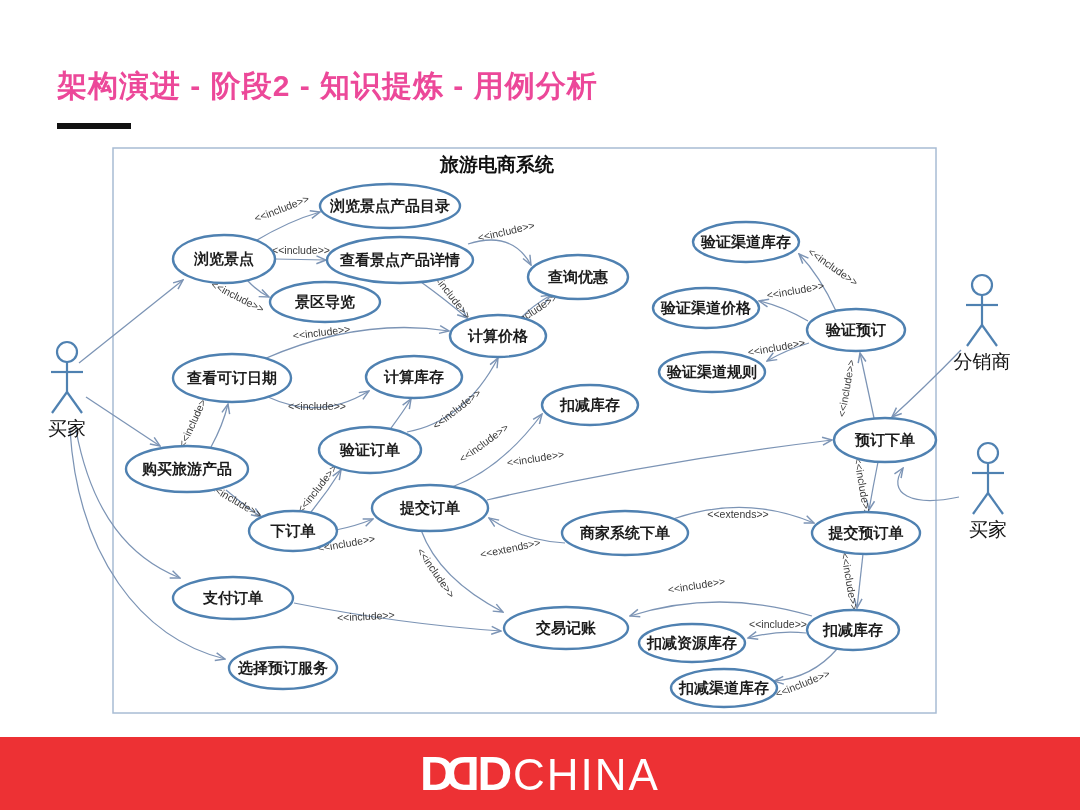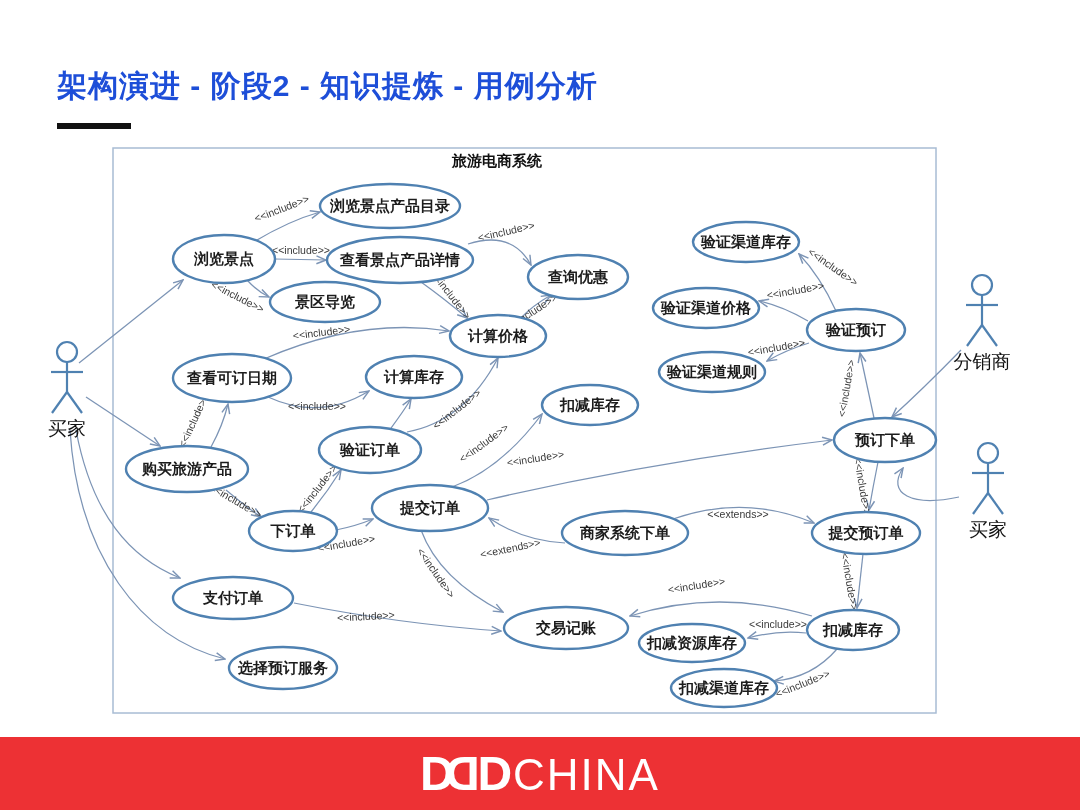--- a/index.html
+++ b/index.html
@@ -3,38 +3,38 @@
 <meta charset="utf-8">
 <style>
   html,body{margin:0;padding:0;background:#fff;}
   .canvas{position:relative;width:1080px;height:810px;background:#fff;overflow:hidden;
           font-family:"Liberation Sans","DejaVu Sans",sans-serif;}
   .page-title{position:absolute;left:57px;top:66px;font-size:30px;font-weight:bold;
               letter-spacing:1px;white-space:nowrap;}
   .title-underline{position:absolute;left:57px;top:123px;width:74px;height:6px;background:#111;}
   svg#diagram-svg{position:absolute;left:0;top:0;}
   .system-title{position:absolute;left:417px;top:152px;width:160px;text-align:center;
-                font-size:15px;font-weight:bold;color:#111;}
+                font-size:19px;font-weight:bold;color:#111;}
   .uc{fill:#ffffff;}
   .uc-label{font-family:"Liberation Sans","DejaVu Sans",sans-serif;font-size:15px;font-weight:600;fill:#1c1c1c;}
   .edge-label{font-family:"Liberation Sans","DejaVu Sans",sans-serif;font-size:10.5px;fill:#3a3a3a;}
   .actor circle,.actor line{fill:none;stroke-width:2.2px;}
   .actor-label{font-family:"Liberation Sans","DejaVu Sans",sans-serif;font-size:19px;font-weight:500;fill:#111;}
   .footer{position:absolute;left:0;top:737px;width:1080px;height:73px;
           display:flex;align-items:center;justify-content:center;}
   .logo{display:flex;align-items:baseline;color:#fff;line-height:1;}
   .logo .d{font-size:48px;font-weight:800;letter-spacing:-4px;}
   .logo .d-mid{display:inline-block;transform:scaleX(-1);margin:0 -2px;}
   .logo .china{font-size:44px;font-weight:200;letter-spacing:2px;margin-left:5px;}
 </style>
 </head>
 <body>
 
 <div class="canvas">
-  <div class="page-title" style="color: #1d4ed8;">架构演进 - 阶段2 - 知识提炼 - 用例分析</div>
+  <div class="page-title" style="color: #ec4899;">架构演进 - 阶段2 - 知识提炼 - 用例分析</div>
   <div class="title-underline"></div>
 
   <svg id="diagram-svg" width="1080" height="810" viewBox="0 0 1080 810">
       <defs>
         <marker id="arr" viewBox="0 0 10 8" refX="9" refY="4" markerWidth="9" markerHeight="8" orient="auto">
           <path d="M0.5,0.5 L9,4 L0.5,7.5" fill="none" stroke="#7c94b5" stroke-width="1.3"></path>
         </marker>
       </defs>
       <rect x="113" y="148" width="823" height="565" fill="none" stroke="#a8bcd4" stroke-width="1.5"></rect>
       <path d="M 252,243 Q 288,221 320,212" fill="none" stroke="#7c94b5" stroke-width="1.25" marker-end="url(#arr)"></path>

